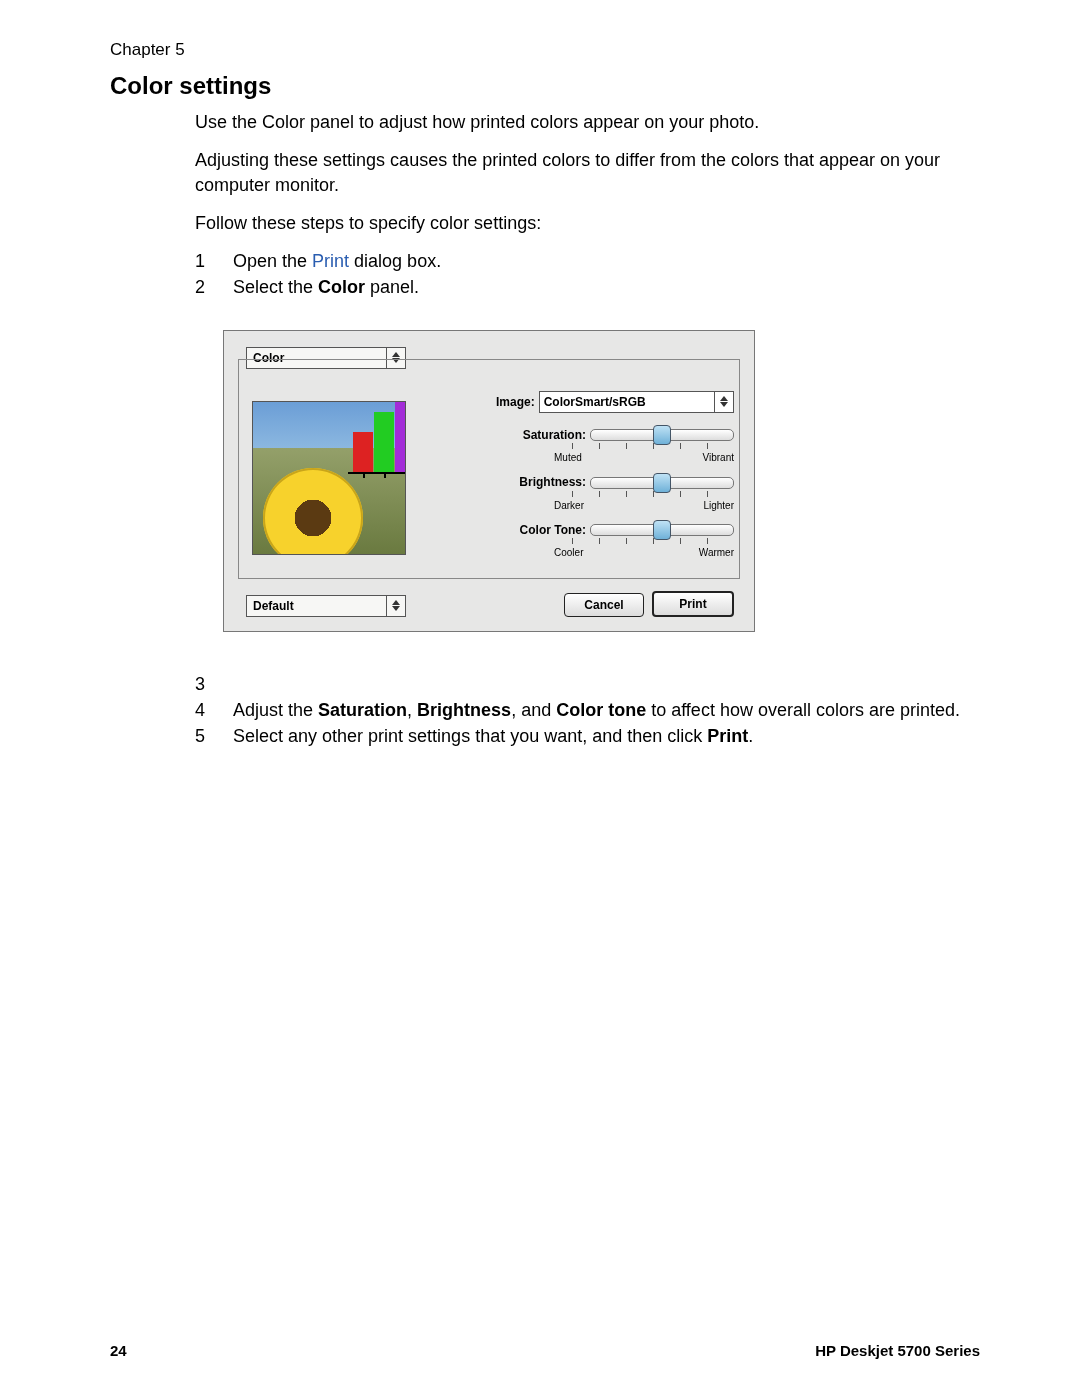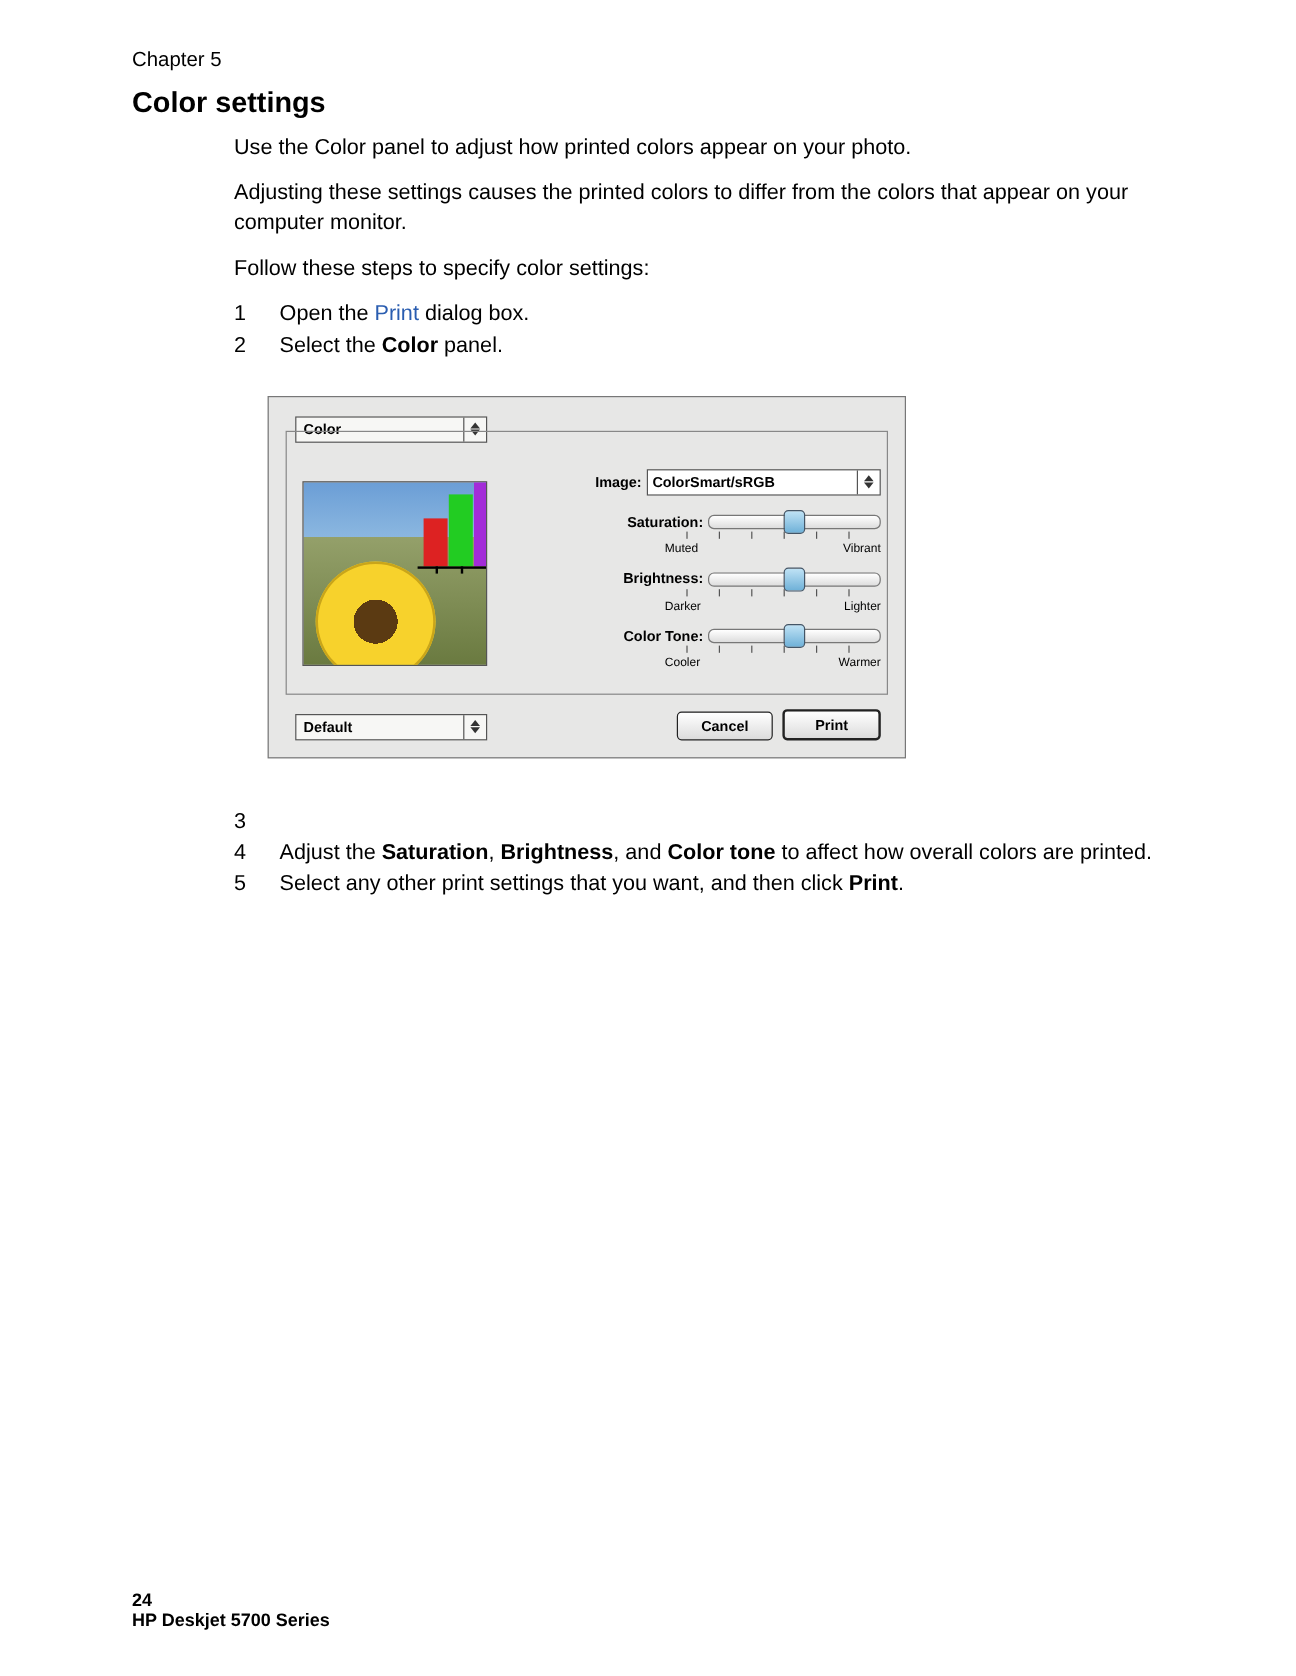--- a/index.html
+++ b/index.html
@@ -198,21 +198,20 @@
   }
   .btn.cancel { right: 110px; }
   .btn.print  { right: 20px; border-width:2px; }
   .footer {
     position: absolute;
     bottom: 38px;
     left: 110px; right: 100px;
     display:flex; justify-content:space-between;
     font-size: 15px;
     font-weight: bold;
-    flex-direction: column;
   }
 </style>
 </head>
 <body>
 
 <div class="page">
   <div class="chapter">Chapter 5</div>
   <h1 class="heading">Color settings</h1>
 
   <div class="body">

